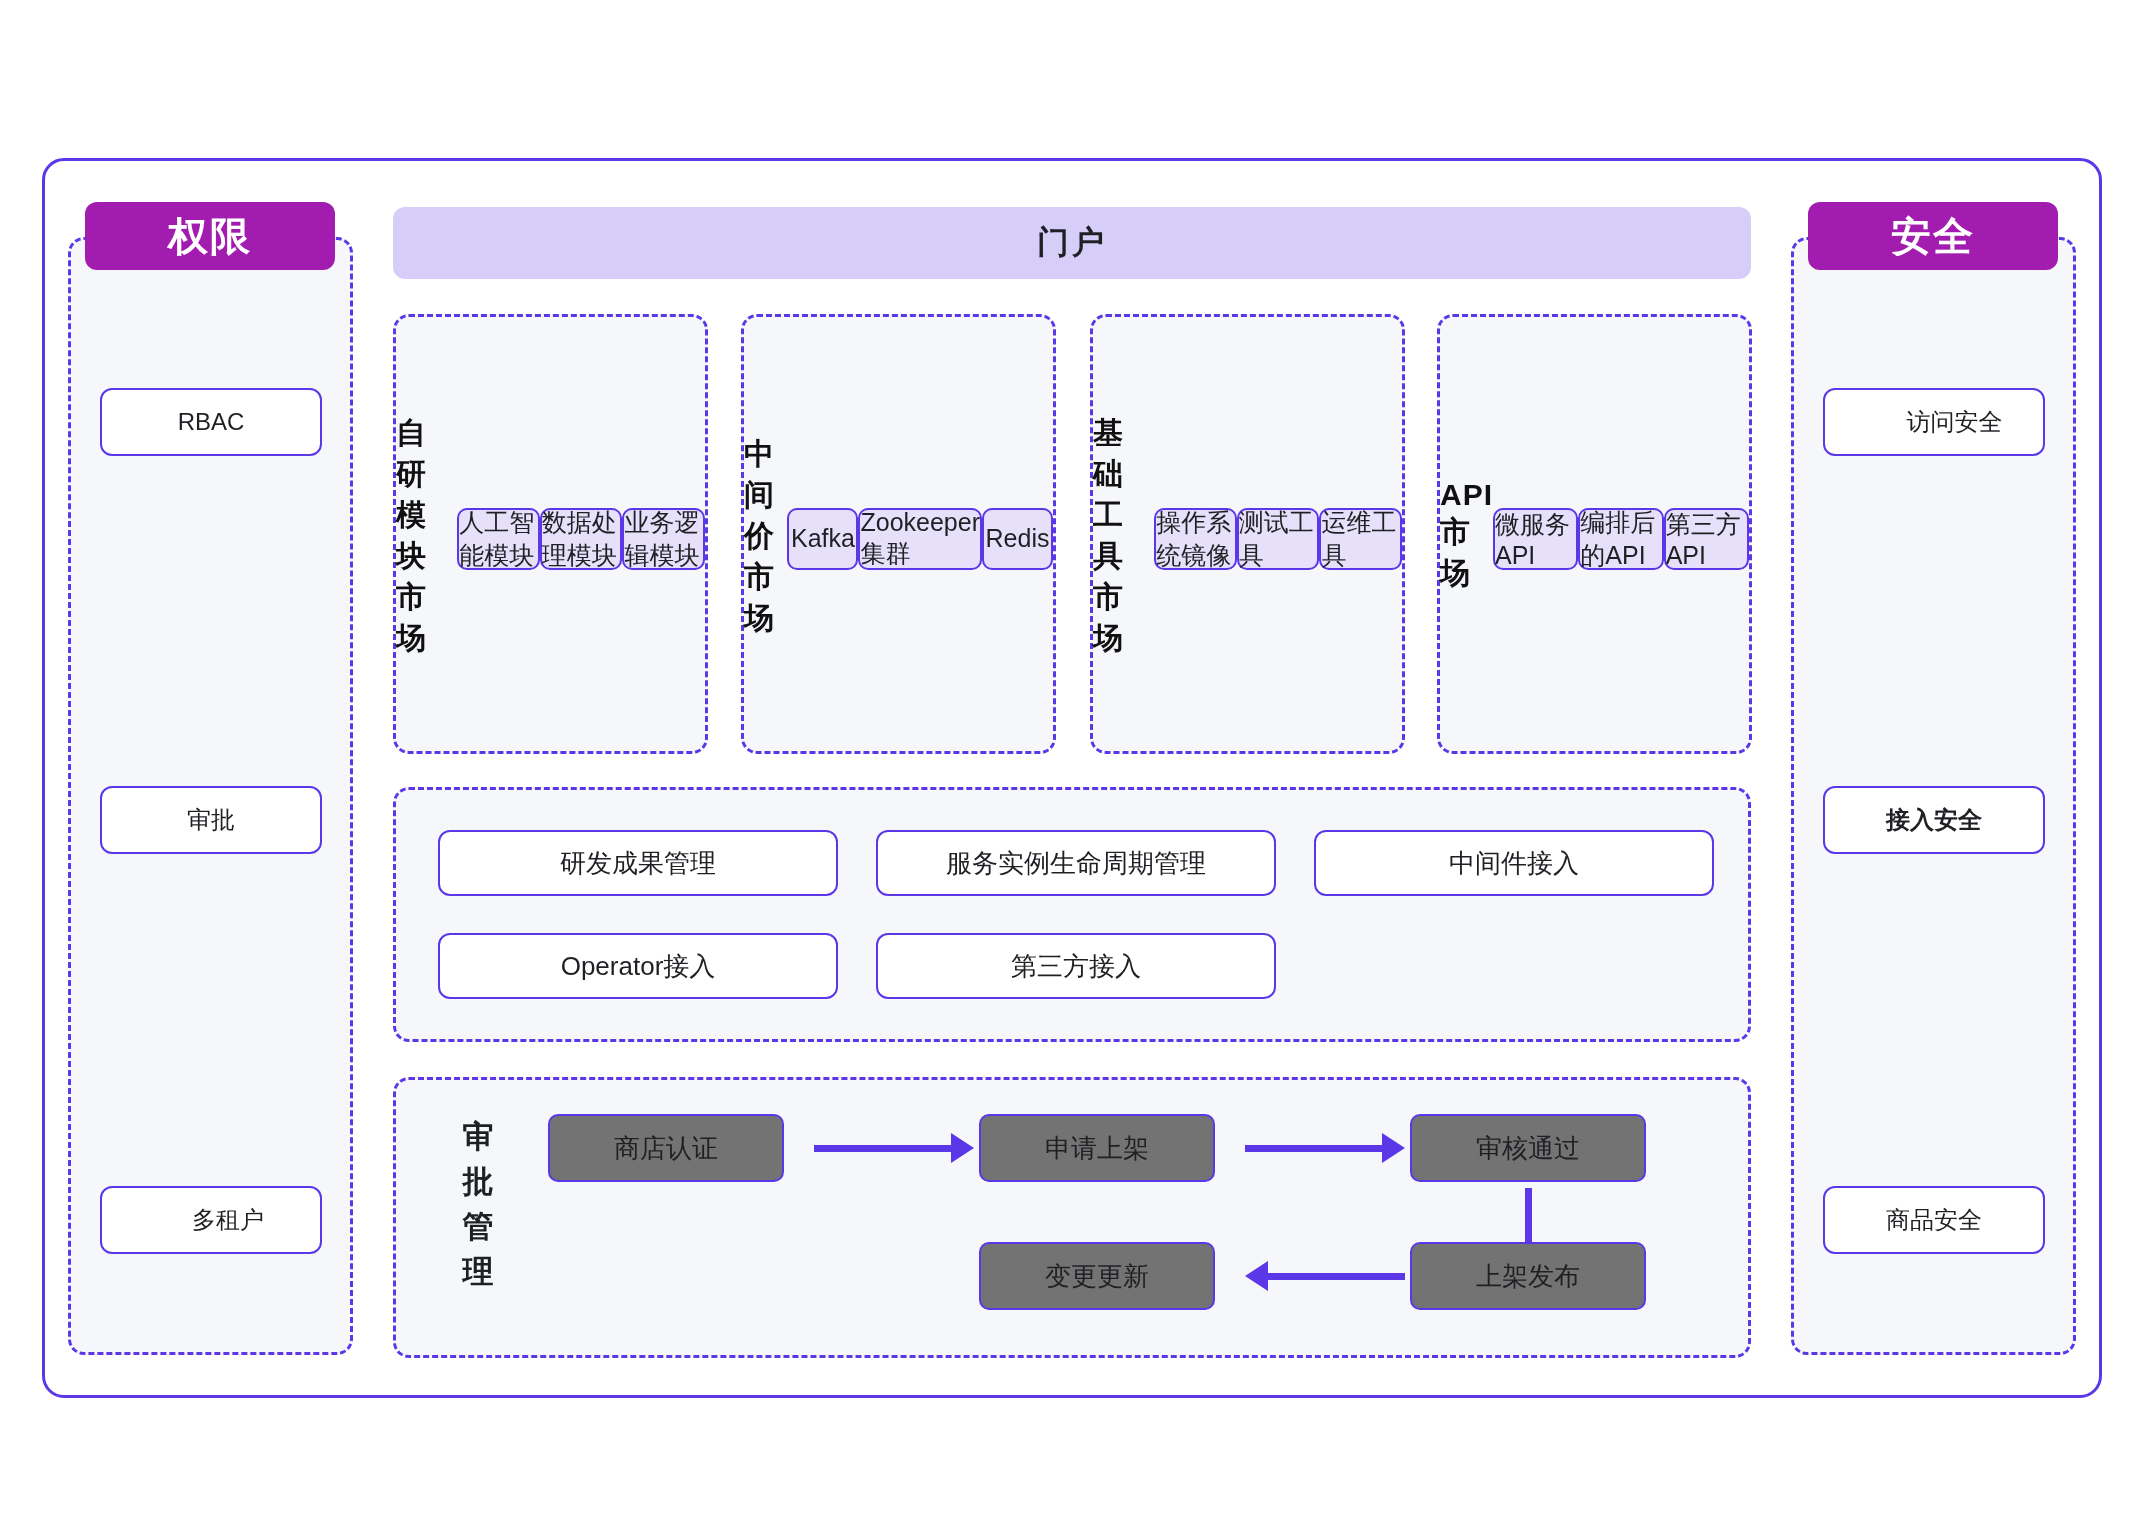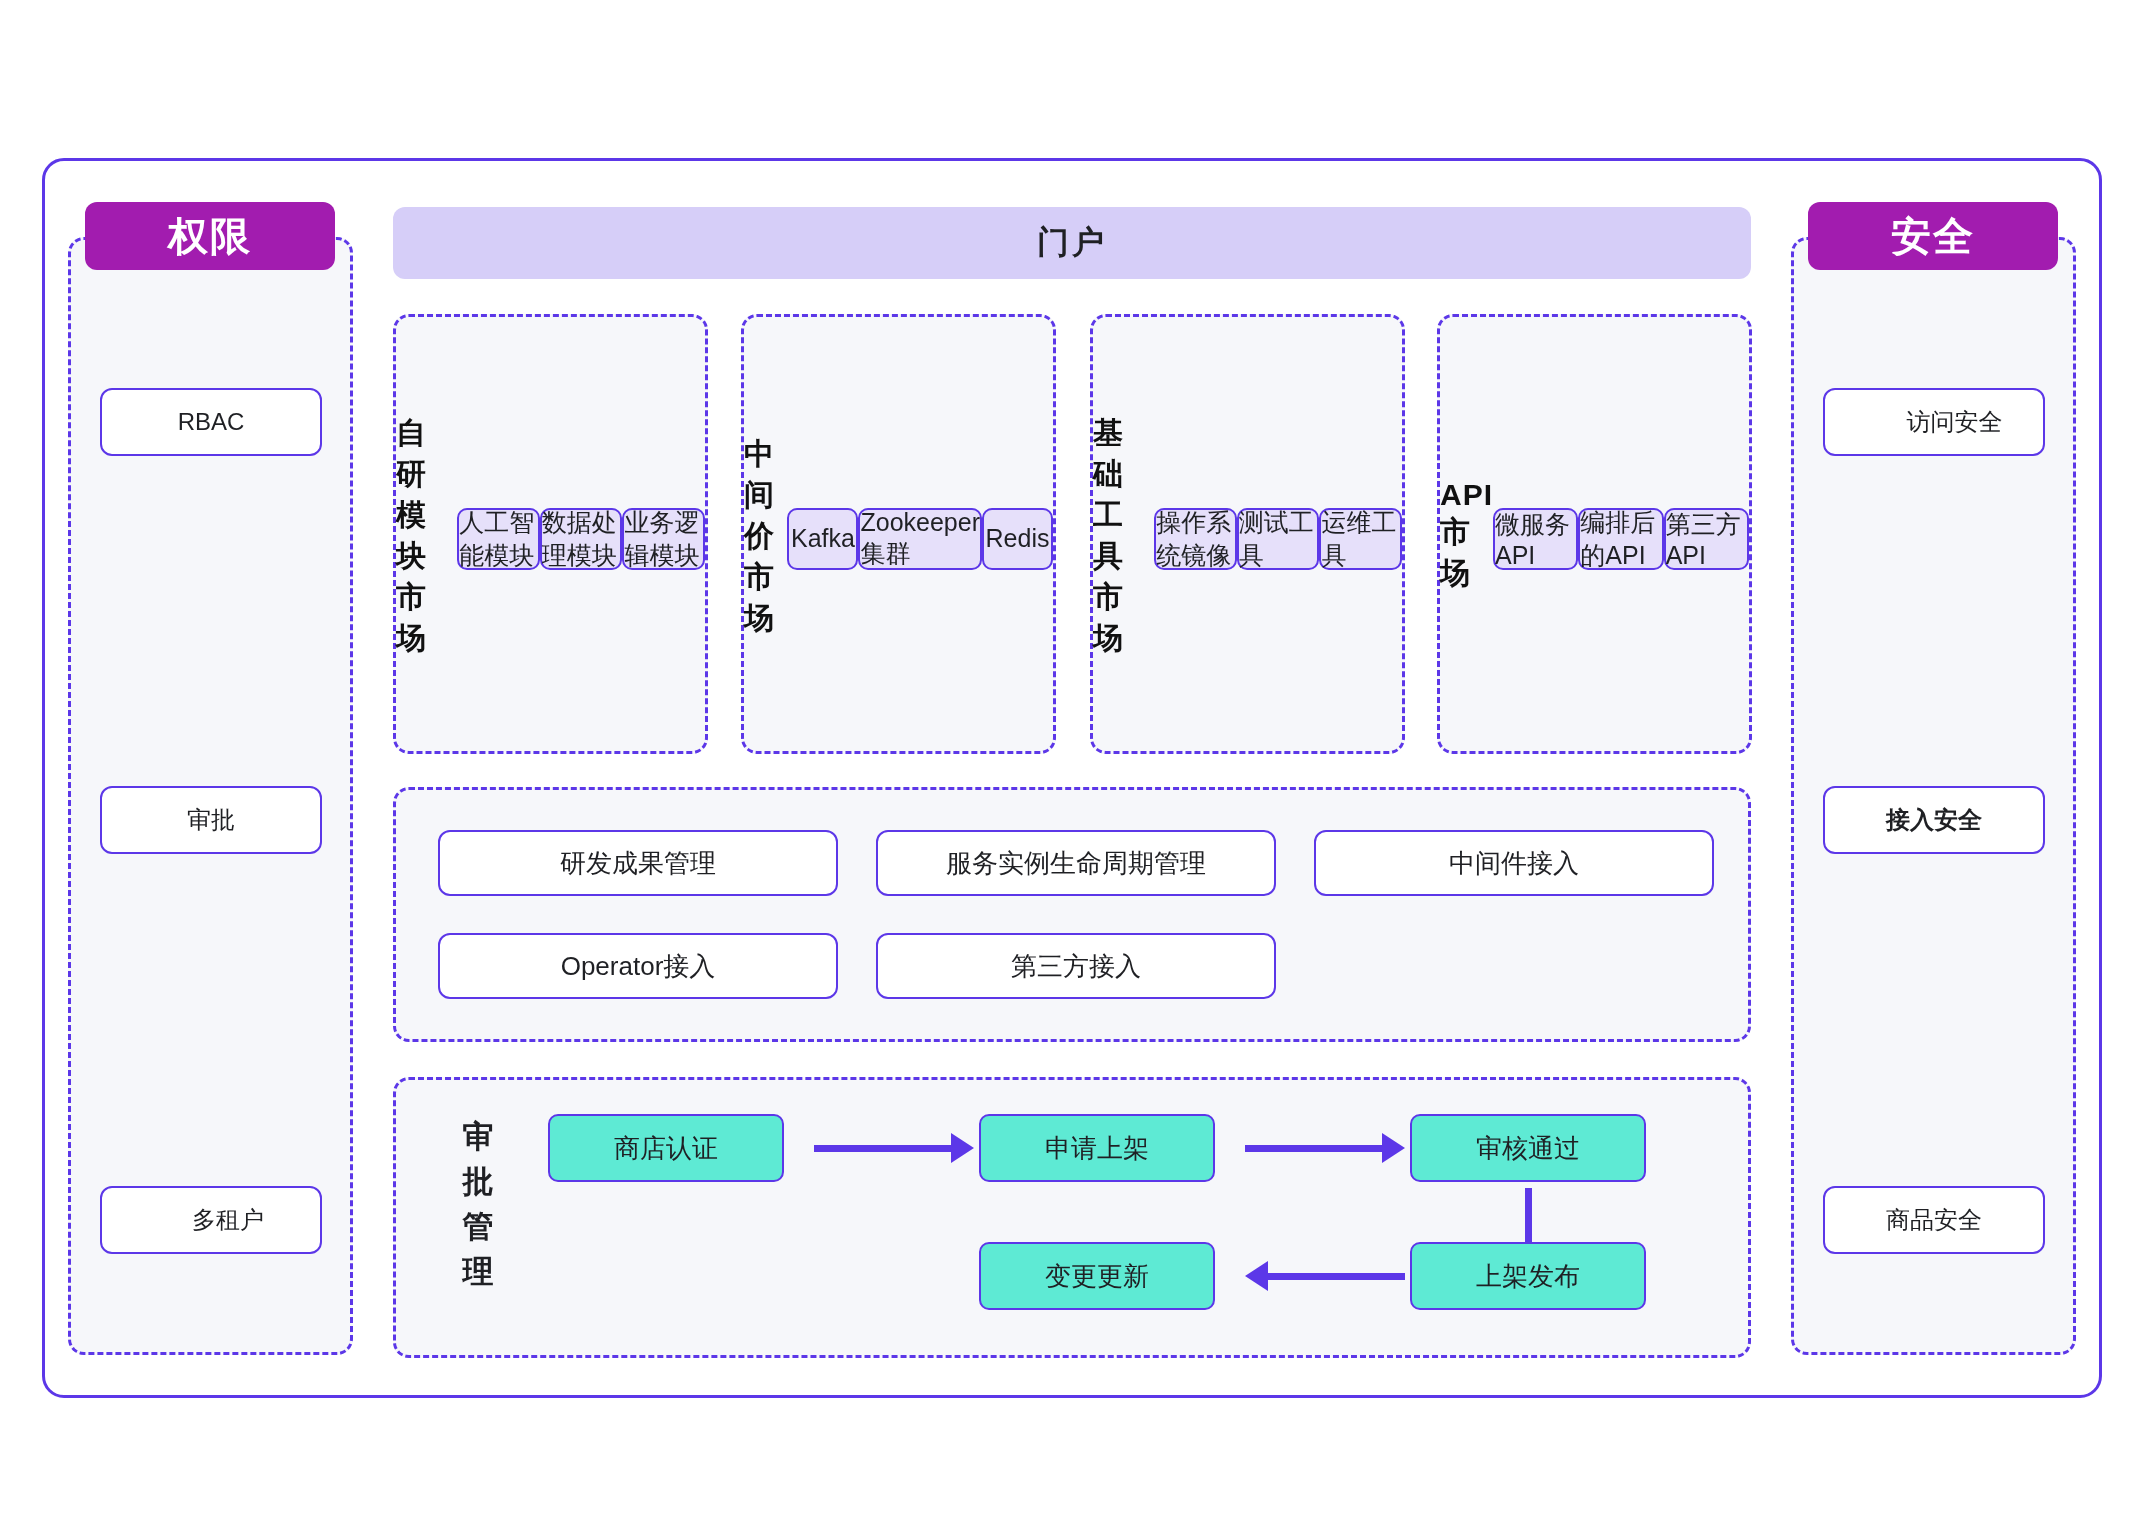--- a/index.html
+++ b/index.html
@@ -174,21 +174,21 @@
     color: #1f2024;
     text-align: center;
     letter-spacing: 0;
   }
   .appr-vlabel span { display: block; }
 
   .flow-node {
     position: absolute;
     width: 236px;
     height: 68px;
-    background: #5eead4;
+    background: #737373;
     border: 2.5px solid #5C37E8;
     border-radius: 10px;
     display: flex;
     align-items: center;
     justify-content: center;
     font-size: 26px;
     color: #1f2024;
     box-sizing: border-box;
   }
 

